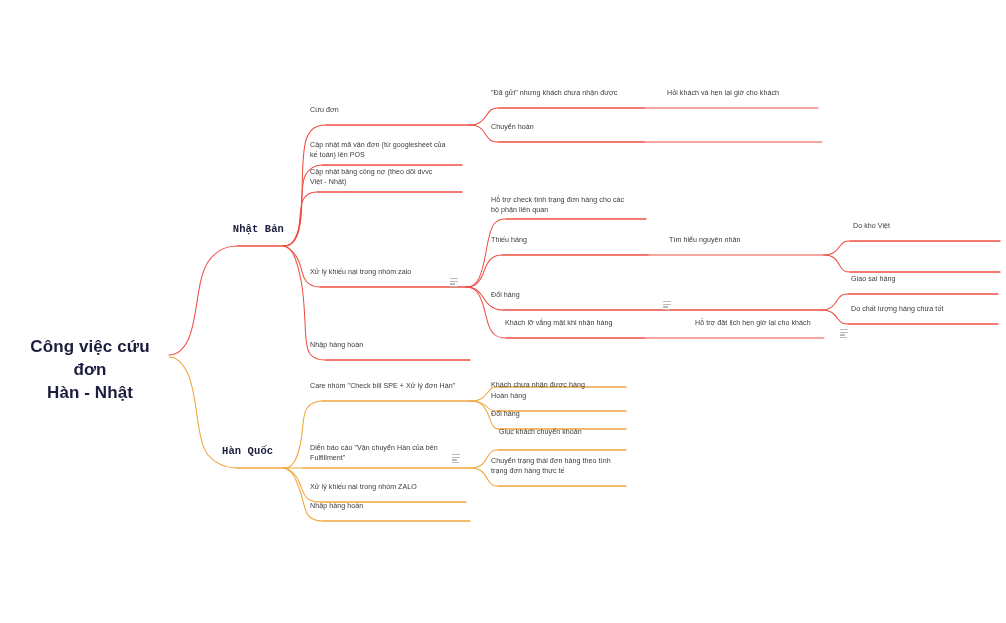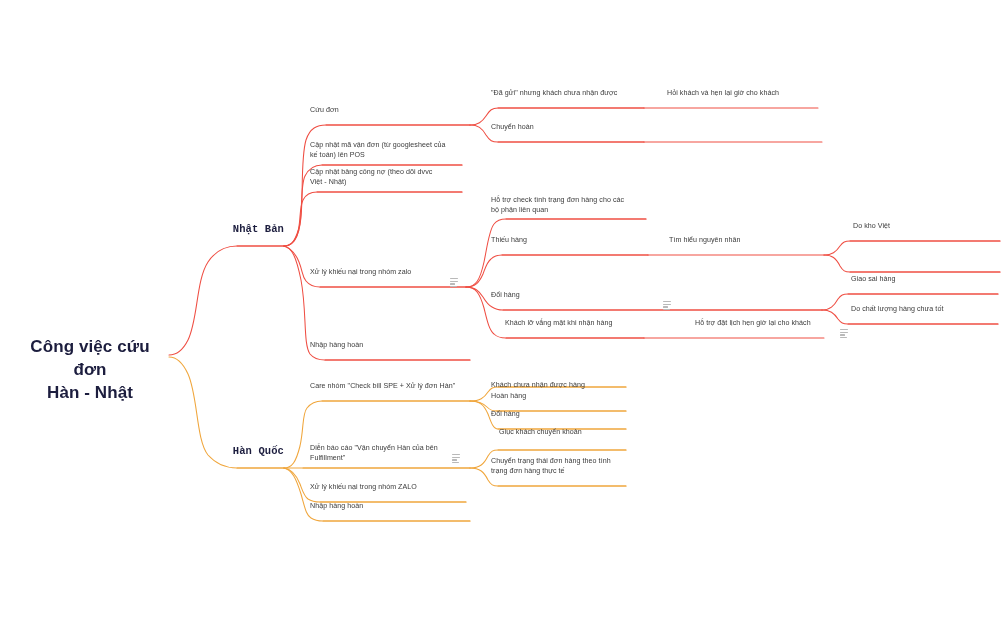--- a/index.html
+++ b/index.html
@@ -270,21 +270,21 @@
   <div class="node leaf" style="left:695px; top:319px; width:156px;">
     <span class="node-text">Hỗ trợ đặt lịch hẹn giờ lại cho khách</span>
     <span class="note-icon" style="left:145px; top:10px;">
         <i></i>
         <i></i>
         <i></i>
         <i></i>
       </span>
   </div>
 
-  <div class="node lvl1" style="left:222px; top:444px; width:62px; justify-content:flex-end;">
+  <div class="node lvl1" style="left:222px; top:444px; width:62px; justify-content:flex-start;">
     <span class="node-text">Hàn Quốc</span>
   </div>
 
   <div class="node leaf" style="left:310px; top:382px; width:162px;">
     <span class="node-text">Care nhóm "Check bill SPE + Xử lý đơn Hàn"</span>
   </div>
 
   <div class="node leaf" style="left:310px; top:444px; width:160px;">
     <span class="node-text">Diễn báo cáo "Vận chuyển Hàn của bên
 Fulfillment"</span>

